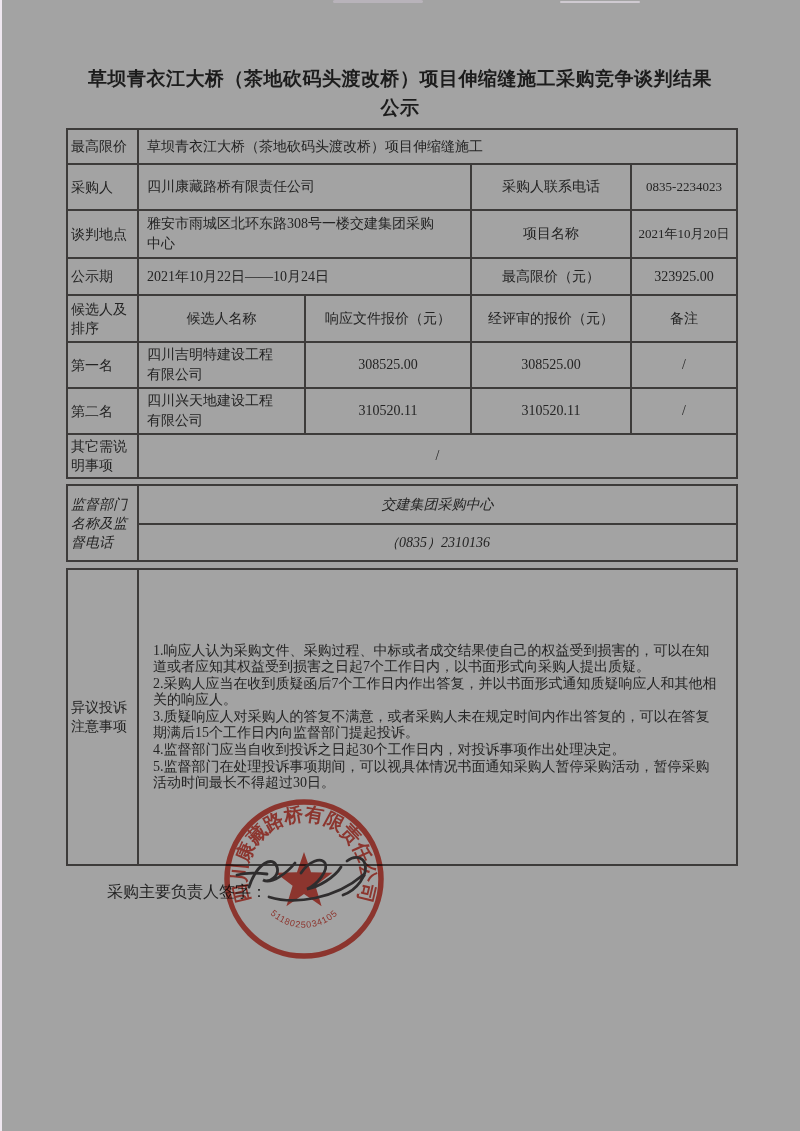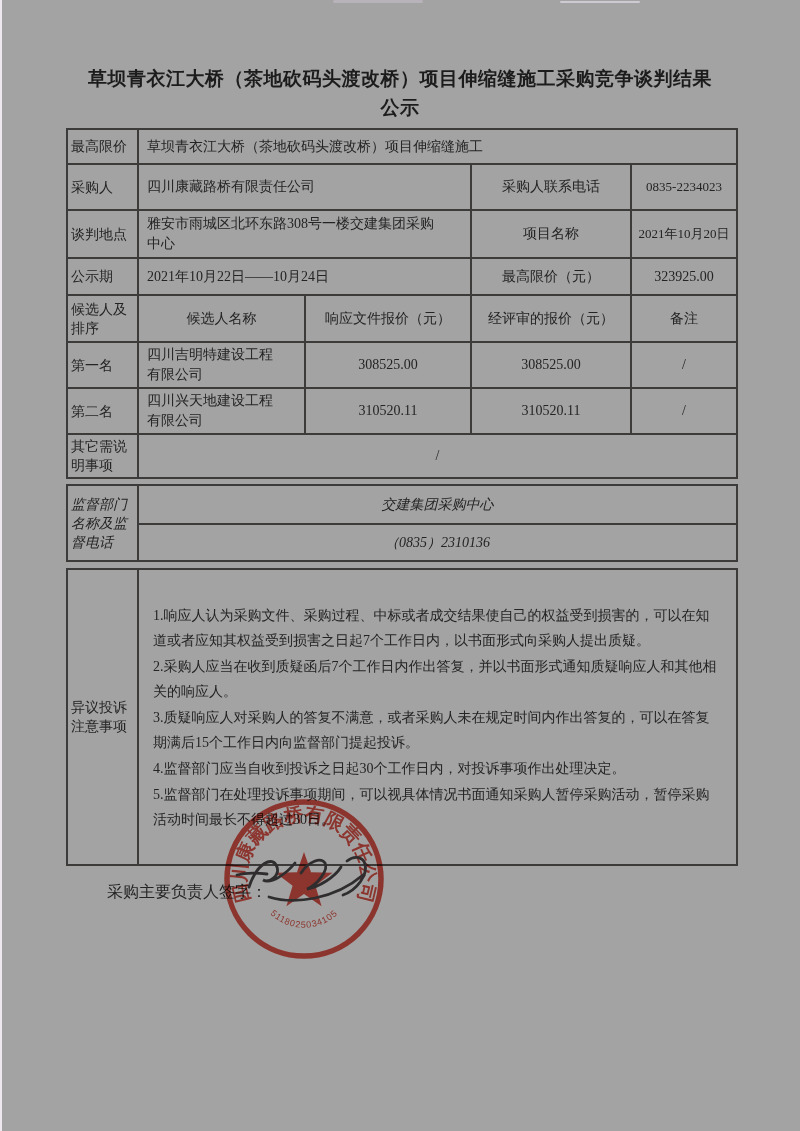--- a/index.html
+++ b/index.html
@@ -42,21 +42,21 @@
     font-size:14px;
     vertical-align:middle;
     color:#242424;
     word-break:break-all;
   }
   td.label{padding:2px 3px;line-height:19px;}
   td.center{text-align:center;}
   td.val{padding:2px 26px 2px 8px;line-height:20px;}
   td.num{text-align:center;font-size:13px;padding:2px 1px;}
   td.price{text-align:center;font-size:14px;}
-  td.complaint-cell{padding:16px 14px;line-height:25px;margin-top:20px;}
+  td.complaint-cell{padding:16px 14px;line-height:16px;margin-top:20px;}
   .complaint-item{margin:1px 0;}
 
   .sig-row{
     margin:16px 0 0 107px;
     font-size:16px;
     color:#242424;
   }
 
   .stamp{
     position:absolute;

